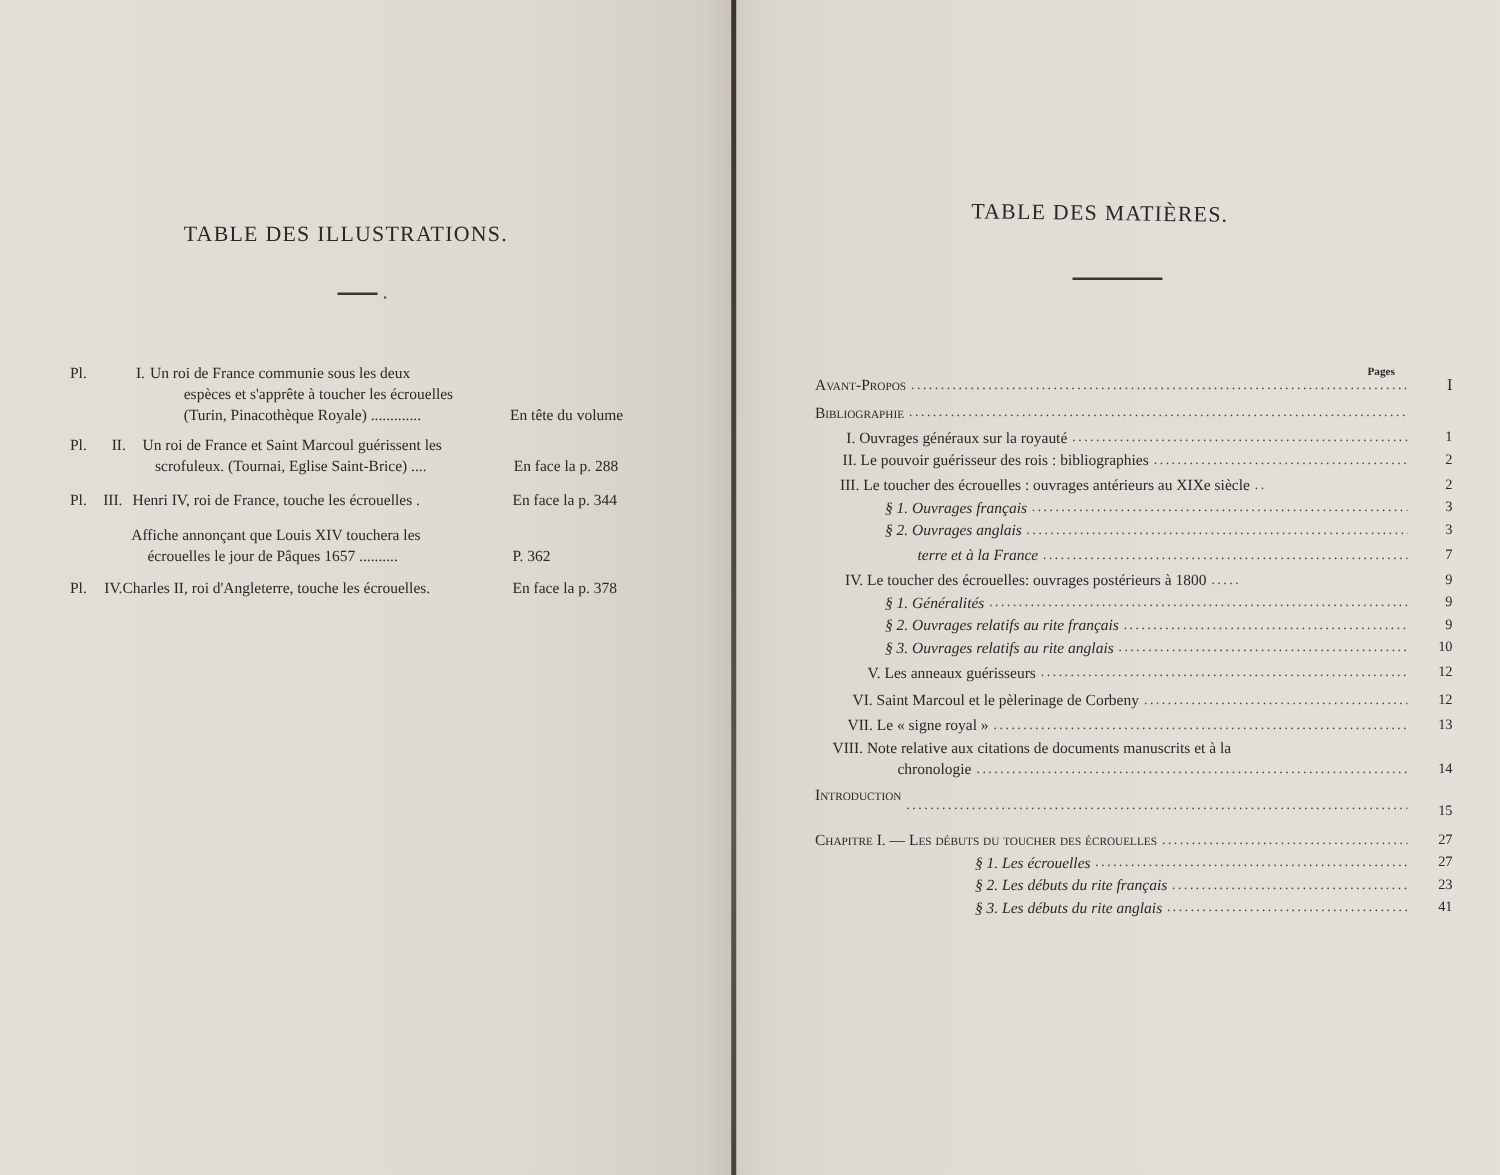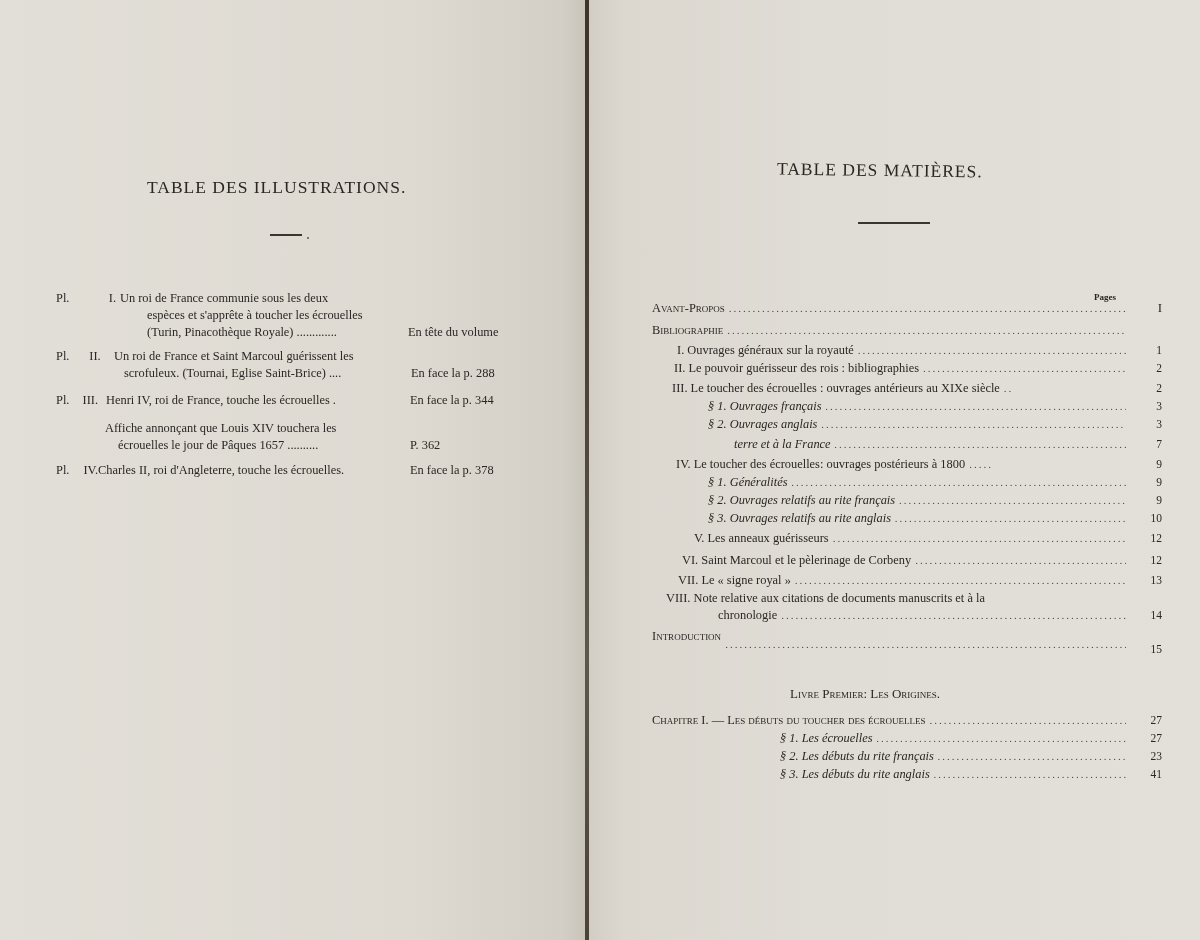--- a/index.html
+++ b/index.html
@@ -190,23 +190,20 @@
   <div class="toc-line" style="height:18px;padding-left:66px;align-items:center;">
     <span class="lbl">chronologie</span>
     <span class="dots">............................................................................................</span>
     <span class="pg">14</span>
   </div>
   <div class="toc-line" style="height:34px;align-items:center;">
     <span class="lbl sc" style="margin-top:-10px;">Introduction</span>
     <span class="dots" style="margin-top:6px;">............................................................................................</span>
     <span class="pg" style="margin-top:16px;">15</span>
   </div>
-  <div style="height:48px;position:relative;">
-    <div class="sc" style="position:absolute;left:138px;top:28px;font-size:13px;">Livre Premier: Les Origines.</div>
-  </div>
   <div class="toc-line" style="height:22px;">
     <span class="lbl sc">Chapitre I. — Les débuts du toucher des écrouelles</span>
     <span class="dots">............................................................................................</span>
     <span class="pg">27</span>
   </div>
   <div class="toc-line it" style="height:18px;padding-left:128px;">
     <span class="lbl">§ 1. Les écrouelles</span>
     <span class="dots">............................................................................................</span>
     <span class="pg" style="font-style:normal;">27</span>
   </div>

